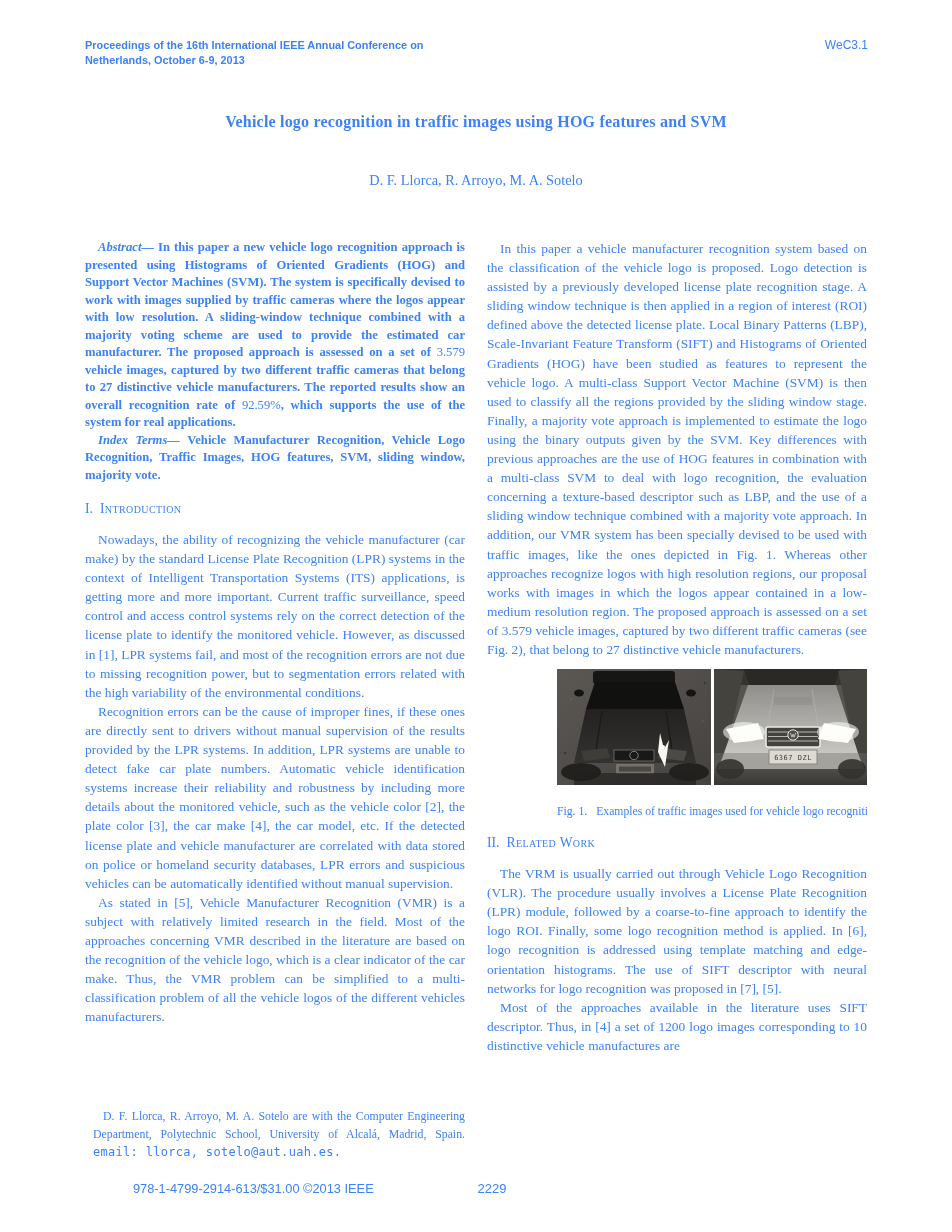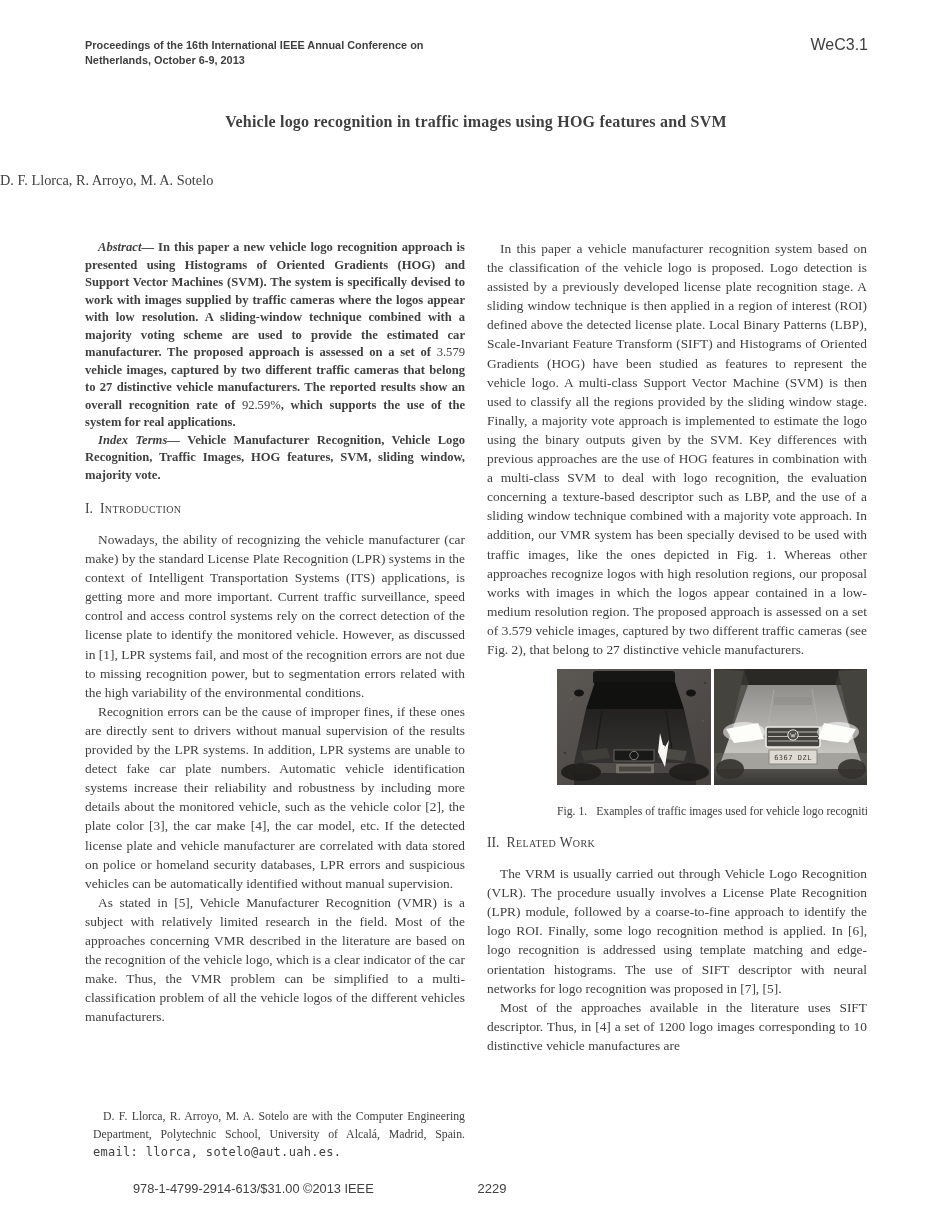--- a/index.html
+++ b/index.html
@@ -1,33 +1,33 @@
 <!DOCTYPE html>
 <html lang="en"><head>
 <meta charset="utf-8">
 <style>
   html,body { margin:0; padding:0; background:#ffffff; }
   .page {
     position:relative; width:952px; height:1232px; background:#ffffff;
-    font-family:"Liberation Serif", serif; color:#404040; overflow:hidden;
+    font-family:"Liberation Serif", serif; color:#3b82f6; overflow:hidden;
   }
   
   .hdr {
     position:absolute; top:38px; left:85px; right:84px;
     display:flex; justify-content:space-between; align-items:flex-start;
     font-family:"Liberation Sans", sans-serif;
   }
   .hdr-left { font-weight:bold; font-size:10.9px; line-height:14.8px; max-width:420px; }
-  .hdr-right { font-size:16px; line-height:14.8px; font-weight:normal; }
+  .hdr-right { font-size:12px; line-height:14.8px; font-weight:normal; }
   
   .title {
     position:absolute; top:113px; left:60px; right:60px; text-align:center;
     font-size:16px; font-weight:bold; letter-spacing:0.2px; margin:0;
   }
-  .authors { position:absolute; top:172px; left:0; right:0; font-size:14.3px; }
+  .authors { position:absolute; top:172px; left:0; right:0; text-align:center; font-size:14.3px; }
   
   .columns { position:absolute; top:239px; left:85px; display:flex; gap:22px; }
   .col { width:380px; height:924px; position:relative; overflow:hidden; }
   .col-flow { max-height:862px; overflow:hidden; }
   p.body { margin:0; font-size:13.4px; line-height:19.1px; text-align:justify; text-indent:13px; }
   p.abstract, p.index-terms {
     margin:0; font-weight:bold; font-size:12.6px; line-height:17.5px;
     text-align:justify; text-indent:13px;
   }
   .lead-it { font-style:italic; }

